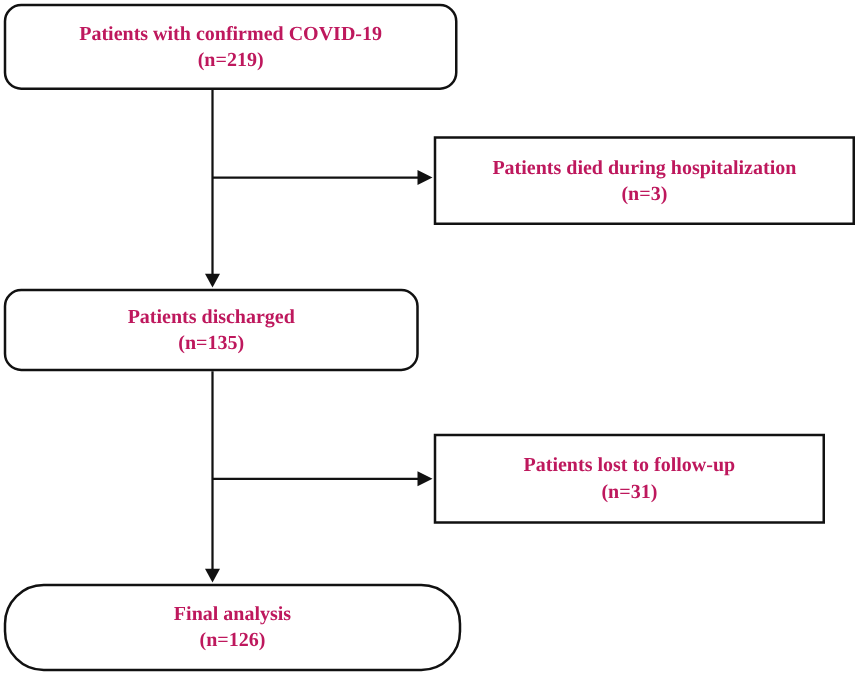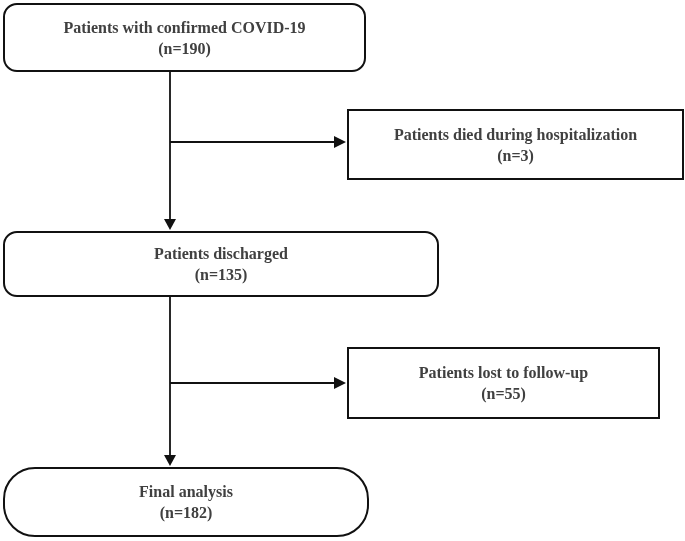--- a/index.html
+++ b/index.html
@@ -6,21 +6,21 @@
     margin: 0;
     padding: 0;
     background: #ffffff;
   }
   .canvas {
     position: relative;
     width: 685px;
     height: 541px;
     background: #ffffff;
     font-family: "Liberation Serif", "DejaVu Serif", serif;
-    color: #404040;
+    color: #be185d;
     overflow: hidden;
   }
   .connectors {
     position: absolute;
     left: 0;
     top: 0;
     width: 685px;
     height: 541px;
   }
   .box {
@@ -36,21 +36,21 @@
     font-weight: bold;
     font-size: 16px;
     line-height: 21px;
     padding: 2px 8px;
   }
   .box.rounded { border-radius: 14px; }
   .box.rect    { border-radius: 0; }
 
   
   #box-confirmed  { left: 3px;   top: 3px;   width: 363px; height: 69px; }
-  #box-discharged { left: 3px;   top: 231px; width: 436px; height: 66px; }
+  #box-discharged { left: 3px;   top: 231px; width: 332px; height: 66px; }
   #box-final      { left: 3px;   top: 467px; width: 366px; height: 70px; border-radius: 32px; }
 
   
   #box-died { left: 347px; top: 109px; width: 337px; height: 71px; }
   #box-lost { left: 347px; top: 347px; width: 313px; height: 72px; }
 </style>
 </head>
 <body>
 
 <div class="canvas">
@@ -73,36 +73,36 @@
     </g>
 
     <g>
       <line x1="170" y1="383" x2="337" y2="383" stroke="#111111" stroke-width="1.8"></line>
       <polygon points="334,377 334,389 346,383" fill="#111111"></polygon>
     </g>
   </svg>
 
   <div class="box rounded" id="box-confirmed">
     <div>Patients with confirmed COVID-19</div>
-    <div>(n=190)</div>
+    <div>(n=219)</div>
   </div>
 
   <div class="box rect" id="box-died">
     <div>Patients died during hospitalization</div>
     <div>(n=3)</div>
   </div>
 
   <div class="box rounded" id="box-discharged">
     <div>Patients discharged</div>
     <div>(n=135)</div>
   </div>
 
   <div class="box rect" id="box-lost">
     <div>Patients lost to follow-up</div>
-    <div>(n=55)</div>
+    <div>(n=31)</div>
   </div>
 
   <div class="box rounded" id="box-final">
     <div>Final analysis</div>
-    <div>(n=182)</div>
+    <div>(n=126)</div>
   </div>
 
 </div>
 
 </body></html>

